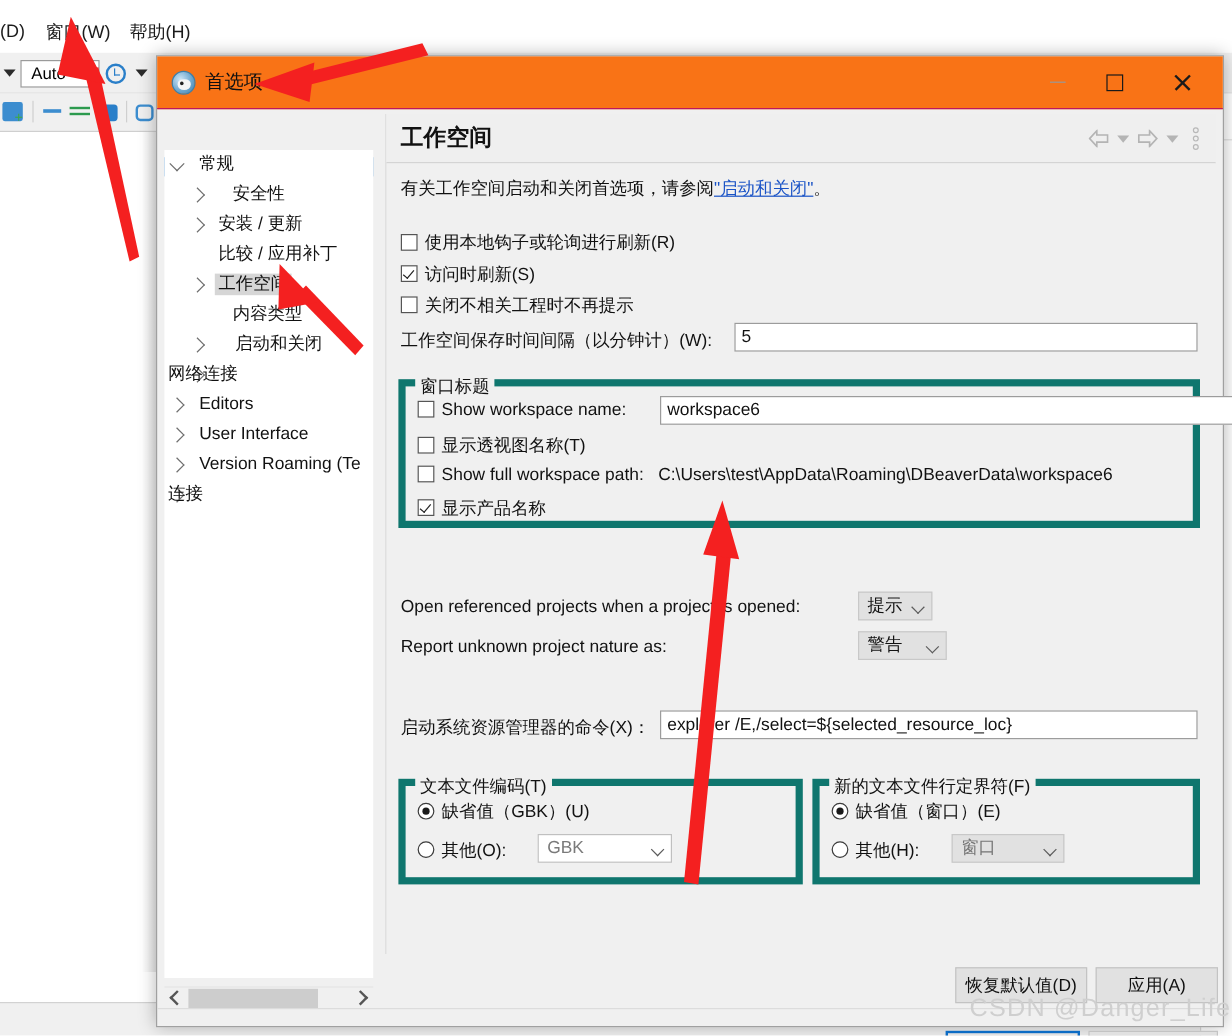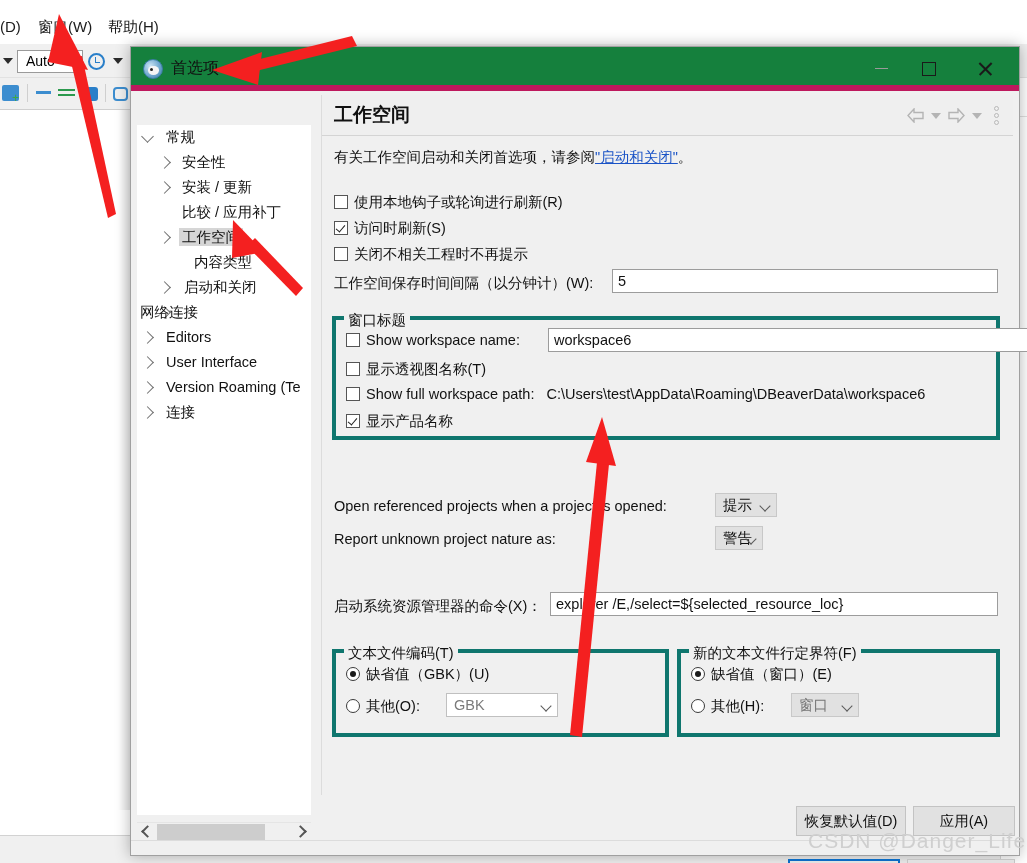--- a/index.html
+++ b/index.html
@@ -64,22 +64,22 @@
   }
 
   
   .dialog {
     position: absolute; left: 130px; top: 46px; width: 890px; height: 810px;
     background: #f0f0f0;
     border: 1px solid #a0a0a0;
     box-shadow: 0 0 14px rgba(0,0,0,0.30);
   }
   .dlg-titlebar {
-    position: relative; height: 44px; background: #15803d;
-    border-bottom: 6px solid #be185d;
+    position: relative; height: 44px; background: #f97316;
+    border-bottom: 1px solid #be185d;
   }
   .dlg-icon {
     position: absolute; left: 12px; top: 12px; width: 20px; height: 20px;
     border-radius: 50%;
     background: radial-gradient(circle at 35% 35%, #cfe6f5 0%, #6fa8cf 55%, #3d7ea8 100%);
     border: 1px solid #3d7ea8;
   }
   .dlg-icon::after {
     content: ""; position: absolute; left: 4px; top: 6px; width: 11px; height: 9px;
     background: #f5f5f5; border-radius: 45% 45% 50% 50%;
@@ -194,21 +194,21 @@
     content: ""; position: absolute; left: 2.6px; top: 2.6px; width: 6px; height: 6px;
     background: #1a1a1a; border-radius: 50%;
   }
   .txtinput {
     position: absolute; background: #fff; border: 1px solid #9c9c9c;
     font-size: 14.5px; color: #111; padding: 0 5px; line-height: 22px; height: 24px;
     font-family: "Liberation Sans", sans-serif; white-space: nowrap; overflow: hidden;
   }
   .label { position: absolute; font-size: 14.5px; color: #111; white-space: nowrap; }
   .group {
-    position: absolute; border: 4px solid #0f766e;
+    position: absolute; border: 6px solid #0f766e;
   }
   .group > .gtitle {
     position: absolute; top: -9px; left: 8px; background: #f0f0f0; padding: 0 4px;
     font-size: 14.5px; color: #111;
   }
   .combo {
     position: absolute; height: 24px; background: #e1e1e1; border: 1px solid #c8c8c8;
     font-size: 14.5px; color: #111; line-height: 22px; padding-left: 7px;
   }
   .combo .cc {
@@ -300,59 +300,59 @@
         <div class="filter-clear">✕</div>
       </div>
 
       <div class="tree">
         <div class="tree-row">
           <span class="arrow open" style="left:6px;"></span>
           <span class="lbl" style="margin-left:26px;">常规</span>
         </div>
         <div class="tree-row">
           <span class="arrow" style="left:23px;"></span>
-          <span class="lbl" style="margin-left:42px;">安全性</span>
+          <span class="lbl" style="margin-left:54px;">安全性</span>
         </div>
         <div class="tree-row">
           <span class="arrow" style="left:23px;"></span>
           <span class="lbl" style="margin-left:42px;">安装 / 更新</span>
         </div>
         <div class="tree-row">
           <span class="lbl" style="margin-left:42px;">比较 / 应用补丁</span>
         </div>
         <div class="tree-row sel">
           <span class="arrow" style="left:23px;"></span>
           <span class="lbl" style="margin-left:42px;">工作空间</span>
         </div>
         <div class="tree-row">
           <span class="lbl" style="margin-left:54px;">内容类型</span>
         </div>
         <div class="tree-row">
           <span class="arrow" style="left:23px;"></span>
-          <span class="lbl" style="margin-left:44px;">启动和关闭</span>
+          <span class="lbl" style="margin-left:56px;">启动和关闭</span>
         </div>
         <div class="tree-row">
           <span class="arrow" style="left:23px;"></span>
           <span class="lbl" style="">网络连接</span>
         </div>
         <div class="tree-row">
           <span class="arrow" style="left:6px;"></span>
           <span class="lbl" style="margin-left:26px;">Editors</span>
         </div>
         <div class="tree-row">
           <span class="arrow" style="left:6px;"></span>
           <span class="lbl" style="margin-left:26px;">User Interface</span>
         </div>
         <div class="tree-row">
           <span class="arrow" style="left:6px;"></span>
           <span class="lbl" style="margin-left:26px;">Version Roaming (Te</span>
         </div>
         <div class="tree-row">
           <span class="arrow" style="left:6px;"></span>
-          <span class="lbl" style="margin-left:26px;">连接</span>
+          <span class="lbl" style="">连接</span>
         </div>
       </div>
 
       <div class="tree-hscroll">
         <span class="chv l"></span>
         <span class="thumb"></span>
         <span class="chv r"></span>
       </div>
     </div>
 
@@ -421,21 +421,21 @@
           </div>
         </div>
 
         <div class="label" style="left:12px; top:362px;">Open referenced projects when a project is opened:</div>
         <div class="combo" style="left:393px; top:357px; width:62px;">
           <span>提示</span>
           <span class="cc"></span>
         </div>
 
         <div class="label" style="left:12px; top:395px;">Report unknown project nature as:</div>
-        <div class="combo" style="left:393px; top:390px; width:48px;">
+        <div class="combo" style="left:393px; top:390px; width:74px;">
           <span>警告</span>
           <span class="cc"></span>
         </div>
 
         <div class="label" style="left:12px; top:461px;">启动系统资源管理器的命令(X)：</div>
         <div class="txtinput" style="left:228px; top:456px; width:448px;">explorer /E,/select=${selected_resource_loc}</div>
 
         <div class="group" style="left:10px; top:513px; width:337px; height:88px;">
           <span class="gtitle">文本文件编码(T)</span>
           <div class="chk-row" style="left:10px; top:12px;">
@@ -451,21 +451,21 @@
         </div>
 
         <div class="group" style="left:355px; top:513px; width:323px; height:88px;">
           <span class="gtitle">新的文本文件行定界符(F)</span>
           <div class="chk-row" style="left:10px; top:12px;">
             <span class="rb on"></span><span>缺省值（窗口）(E)</span>
           </div>
           <div class="chk-row" style="left:10px; top:44px;">
             <span class="rb"></span><span>其他(H):</span>
           </div>
-          <div class="combo" style="left:110px; top:40px; width:68px; color:#767676;">
+          <div class="combo" style="left:110px; top:40px; width:94px; color:#767676;">
             <span>窗口</span>
             <span class="cc"></span>
           </div>
         </div>
 
       </div>
     </div>
 
     <div class="btn" style="left:665px; top:759px; width:110px;">恢复默认值(D)</div>
     <div class="btn" style="left:782px; top:759px; width:102px;text-align:center;">应用(A)</div>

